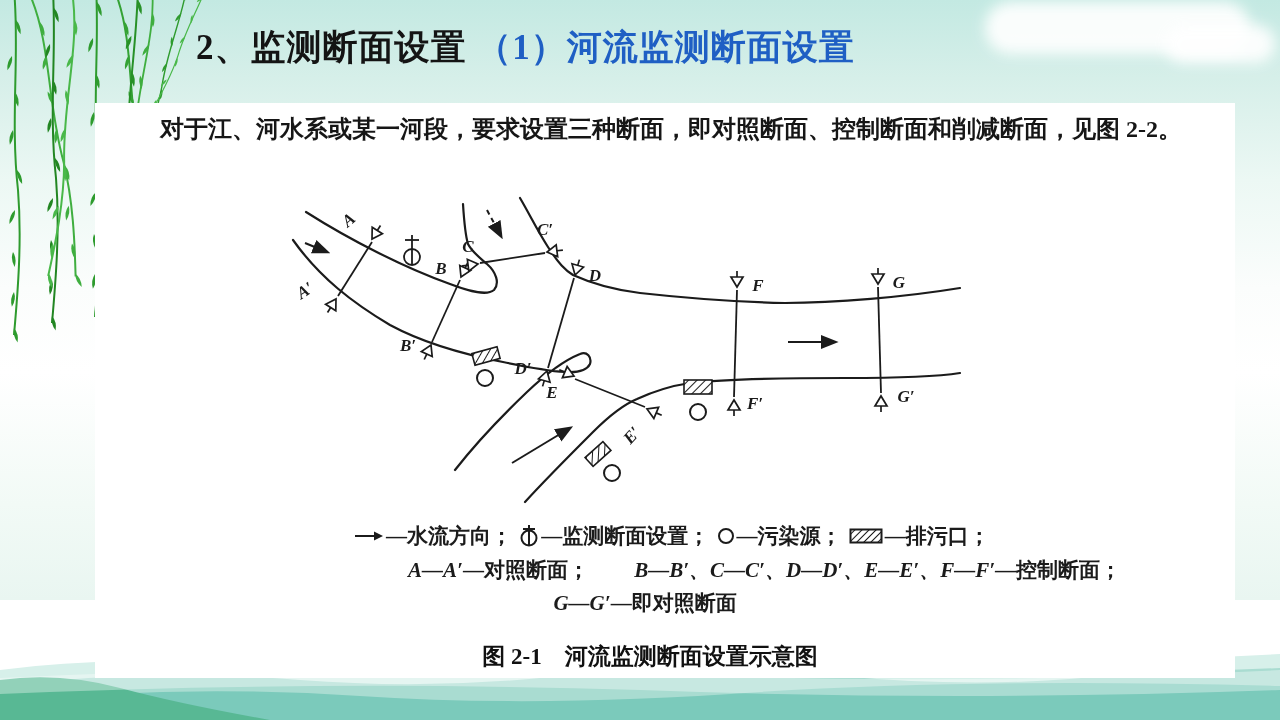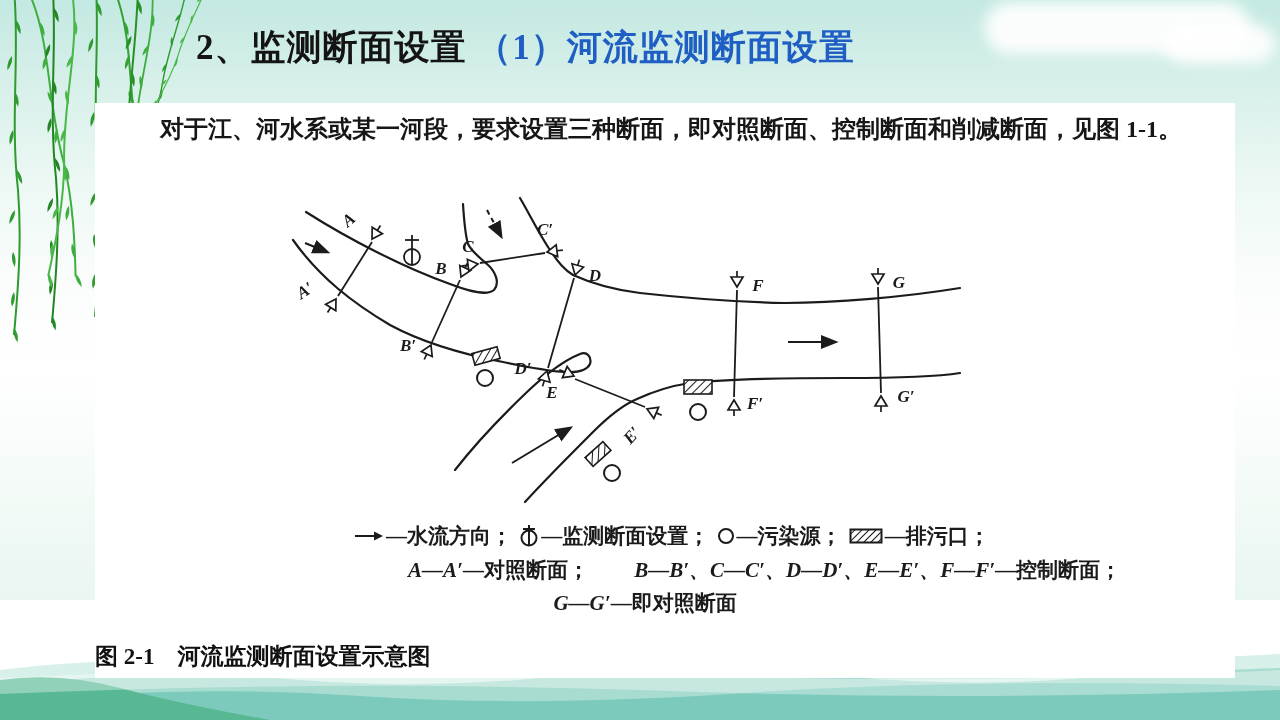--- a/index.html
+++ b/index.html
@@ -18,21 +18,21 @@
   .title .t-blue{color:#1f5fc4;}
   
   .para{position:absolute;left:112px;top:110px;width:1105px;font-size:24px;line-height:39px;
         font-weight:600;color:#161616;text-indent:2em;text-align:justify;}
   
   .legend1{position:absolute;left:352px;top:522px;font-size:21px;font-weight:600;color:#1b1b1b;white-space:nowrap;}
   .legend1 .glyph{display:inline-block;vertical-align:middle;margin:0 2px 4px 2px;}
   .legend2{position:absolute;left:368px;top:556px;font-size:21px;font-weight:600;color:#1b1b1b;white-space:nowrap;}
   .legend3{position:absolute;left:95px;top:589px;width:1060px;text-align:center;font-size:21px;font-weight:600;color:#1b1b1b;}
   .lat{font-style:italic;font-family:"Liberation Serif",serif;margin-left:40px;}
-  .caption{position:absolute;left:95px;top:641px;width:1110px;
+  .caption{position:absolute;left:95px;top:641px;width:1110px;text-align:center;
            font-size:23px;font-weight:700;color:#111;}
   svg text{font-family:"Liberation Serif","DejaVu Serif",serif;}
   .sec-label{font-style:italic;font-size:17px;font-weight:700;fill:#1b1b1b;}
 </style>
 </head>
 <body>
 
 <div class="stage">
 
   <div class="cloud" style="left:985px;top:2px;width:265px;height:52px;"></div>
@@ -85,21 +85,21 @@
     <use href="#strandB" style="color:#49b849" transform="translate(214,-40) rotate(24) scale(0.6)"></use>
   </svg>
 
   <div class="panel"></div>
 
   <div class="title">
     <span class="t-black">2、监测断面设置</span>
     <span class="t-blue">（1）河流监测断面设置</span>
   </div>
 
-  <div class="para">对于江、河水系或某一河段，要求设置三种断面，即对照断面、控制断面和削减断面，见图 1-1。</div>
+  <div class="para">对于江、河水系或某一河段，要求设置三种断面，即对照断面、控制断面和削减断面，见图 2-2。</div>
 
   <svg class="abs" style="left:275px;top:190px;" width="700" height="320" viewBox="0 0 700 320">
     <defs>
       <pattern id="hat" width="6" height="6" patternUnits="userSpaceOnUse" patternTransform="rotate(45)">
         <rect width="6" height="6" fill="#ffffff"></rect>
         <line x1="0" y1="0" x2="0" y2="6" stroke="#1b1b1b" stroke-width="2"></line>
       </pattern>
       <marker id="ah" viewBox="0 0 10 10" refX="8" refY="5" markerWidth="9" markerHeight="9" orient="auto">
         <path d="M0,1 L10,5 L0,9 Z" fill="#1b1b1b"></path>
       </marker>

